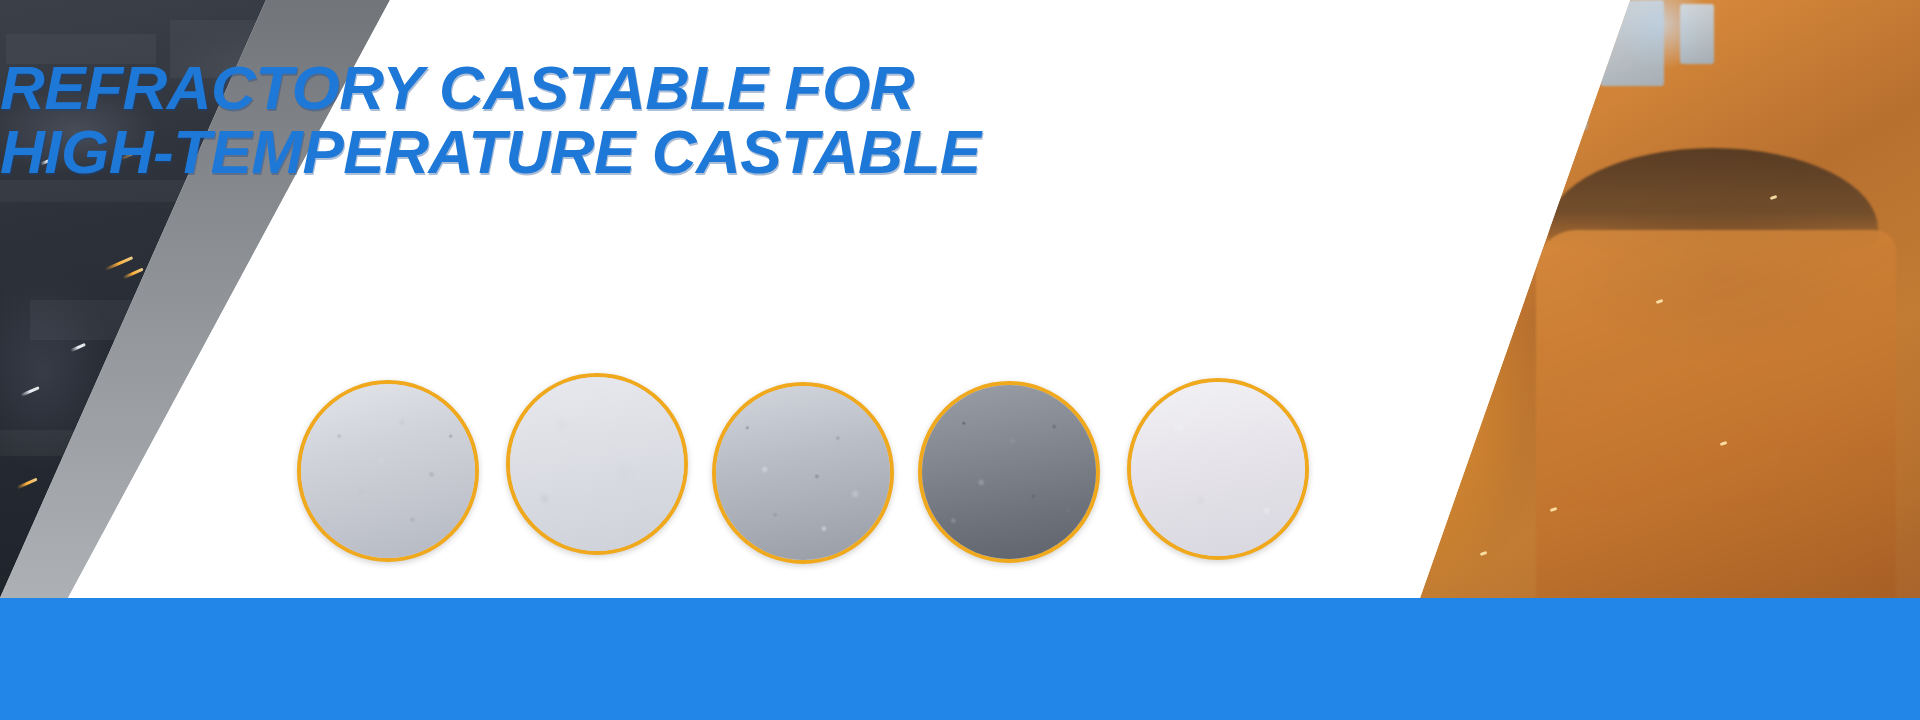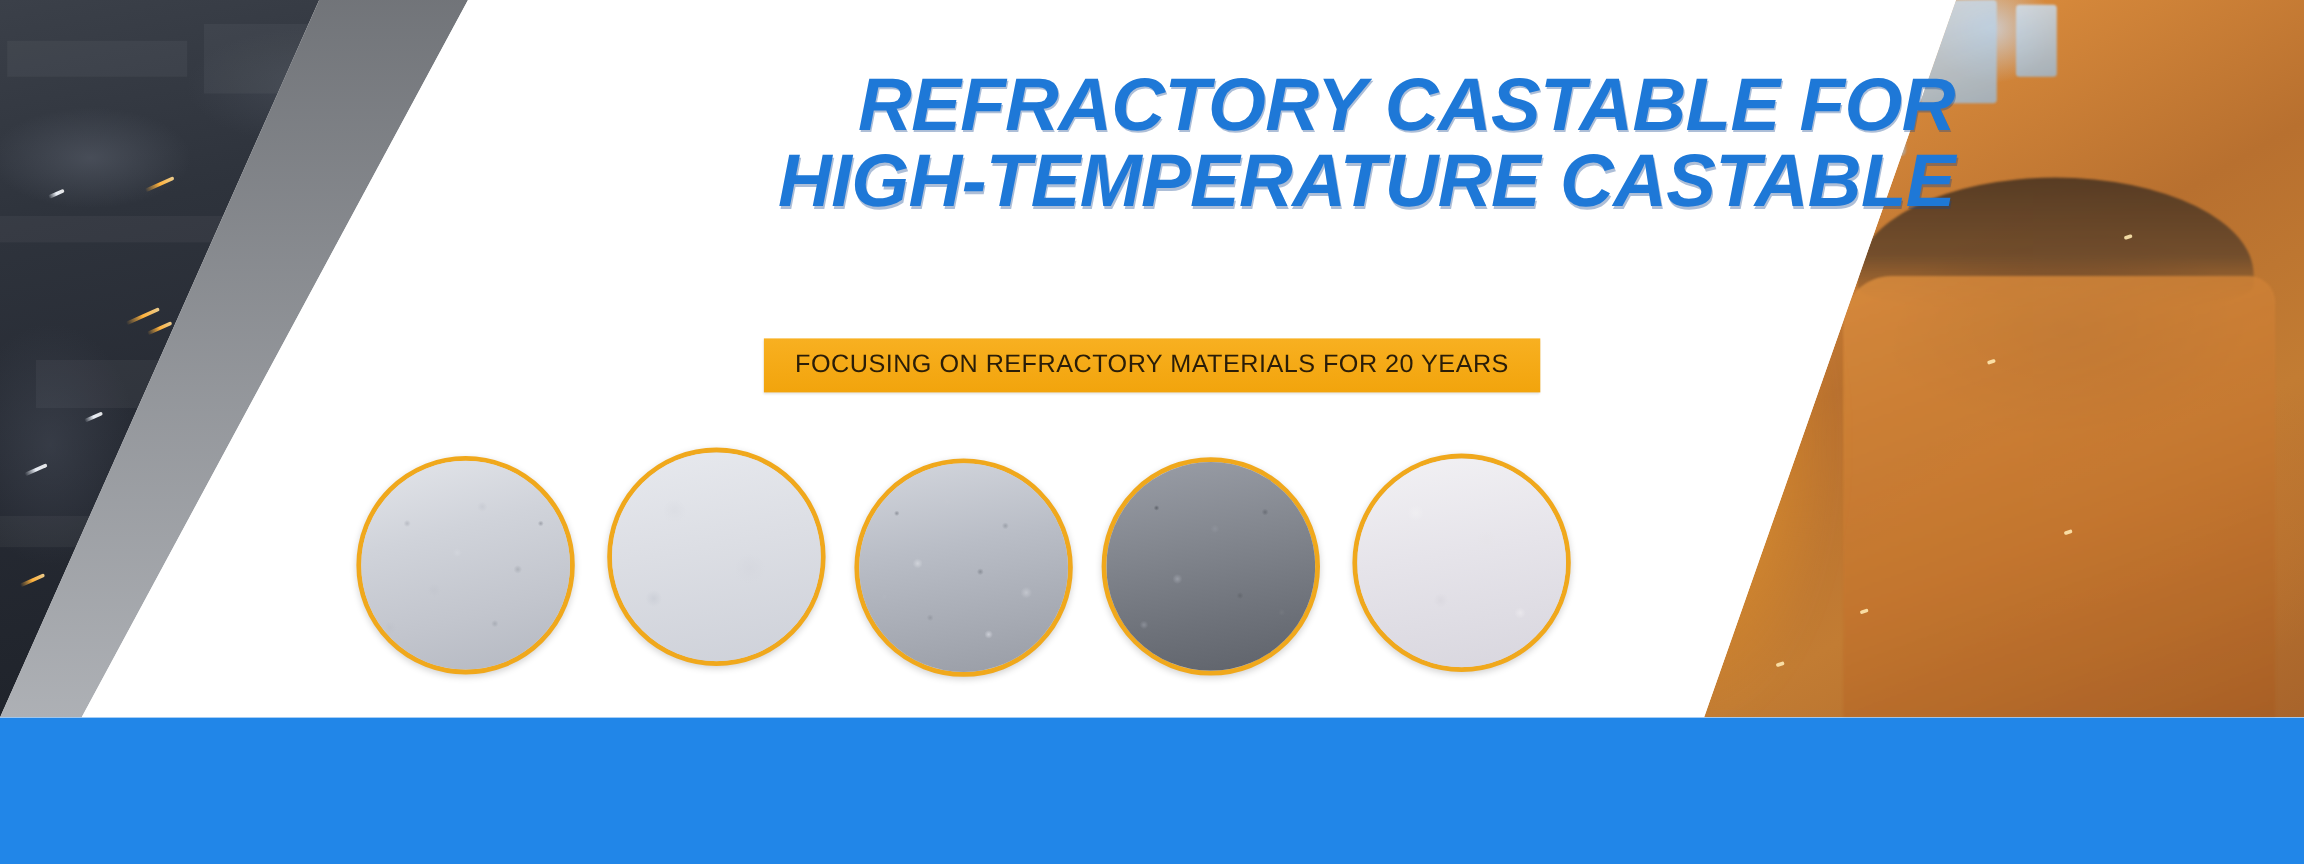--- a/index.html
+++ b/index.html
@@ -153,21 +153,21 @@
     -webkit-clip-path: polygon(390px 0, 1630px 0, 1420px 598px, 68px 598px);
     clip-path: polygon(390px 0, 1630px 0, 1420px 598px, 68px 598px);
   }
 
   
   .headline {
     position:absolute;
     left:0; top:56px;
     width:1629px;
     z-index:6;
-    text-align:right;
+    text-align:left;
     color:#1e78d7;
     font-weight:bold;
     font-style:italic;
     font-size:62px;
     line-height:64px;
     letter-spacing:-0.5px;
     text-shadow:1px 2px 0 rgba(20,70,140,.35);
   }
   .headline .l1 { display:block; }
   .headline .l2 { display:block; }
@@ -311,21 +311,20 @@
     </div>
   </div>
 
   <div class="white-center"></div>
 
   <div class="headline">
     <span class="l1">REFRACTORY CASTABLE FOR</span>
     <span class="l2">HIGH-TEMPERATURE CASTABLE</span>
   </div>
 
-  <div class="tagline">FOCUSING ON REFRACTORY MATERIALS FOR 20 YEARS</div>
 
   <div class="blue-band"></div>
 
   <div class="circles">
     <div class="circle" style="left:297px;  top:380px;">
       <div class="tex tex-a"></div>
     </div>
     <div class="circle" style="left:506px;  top:373px;">
       <div class="tex tex-b"></div>
     </div>

